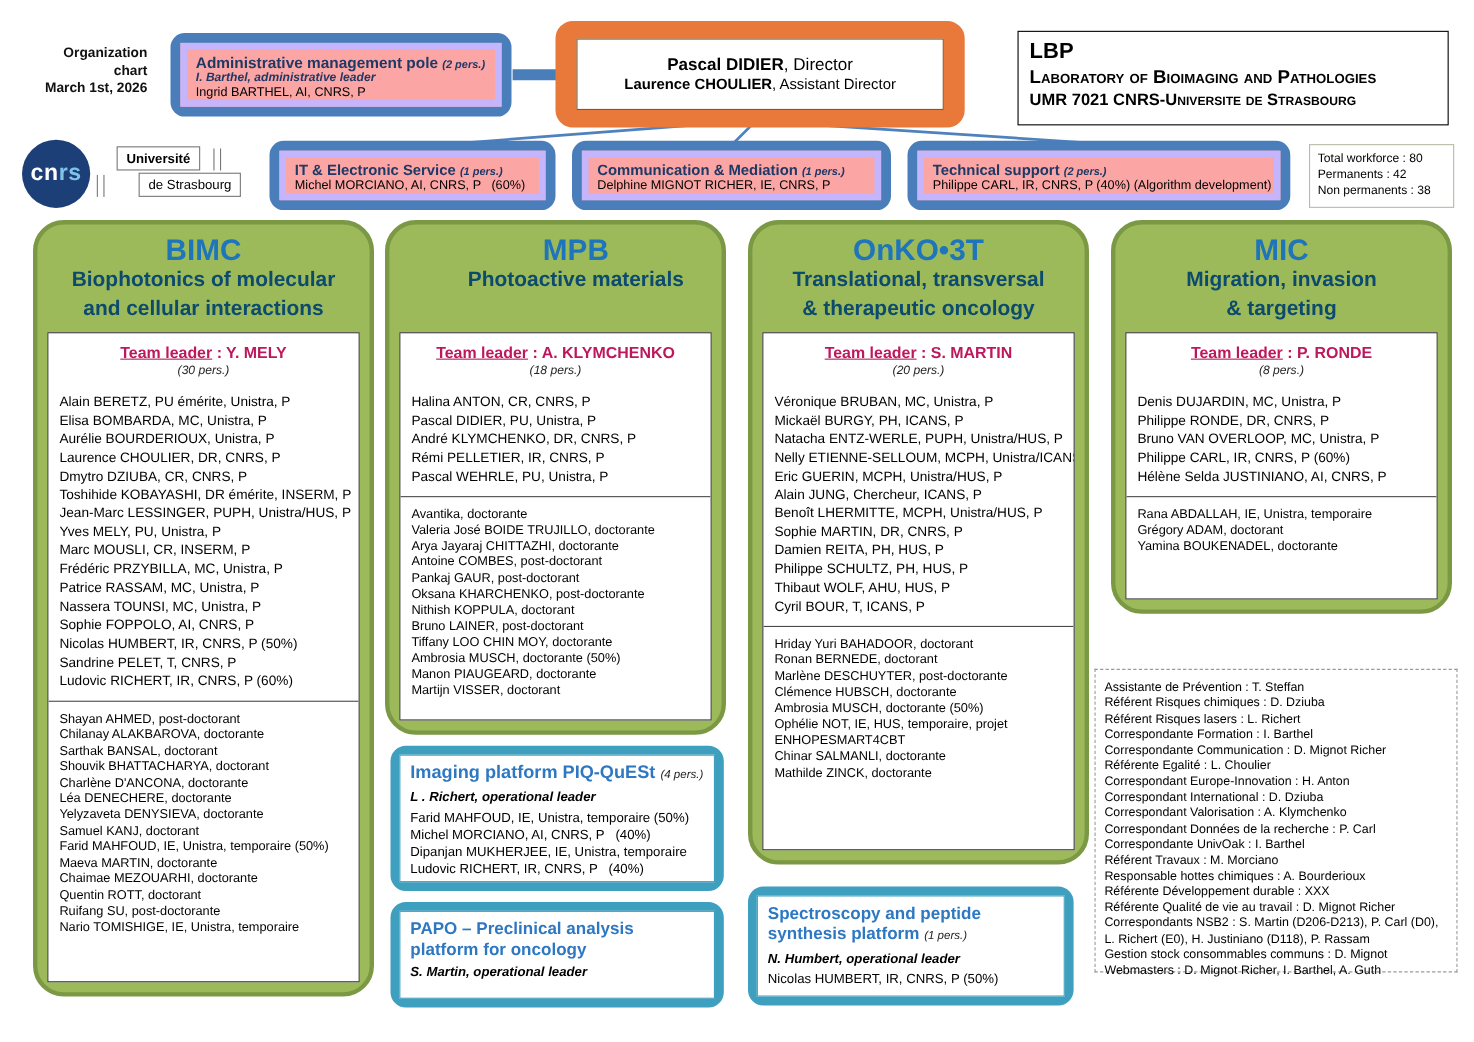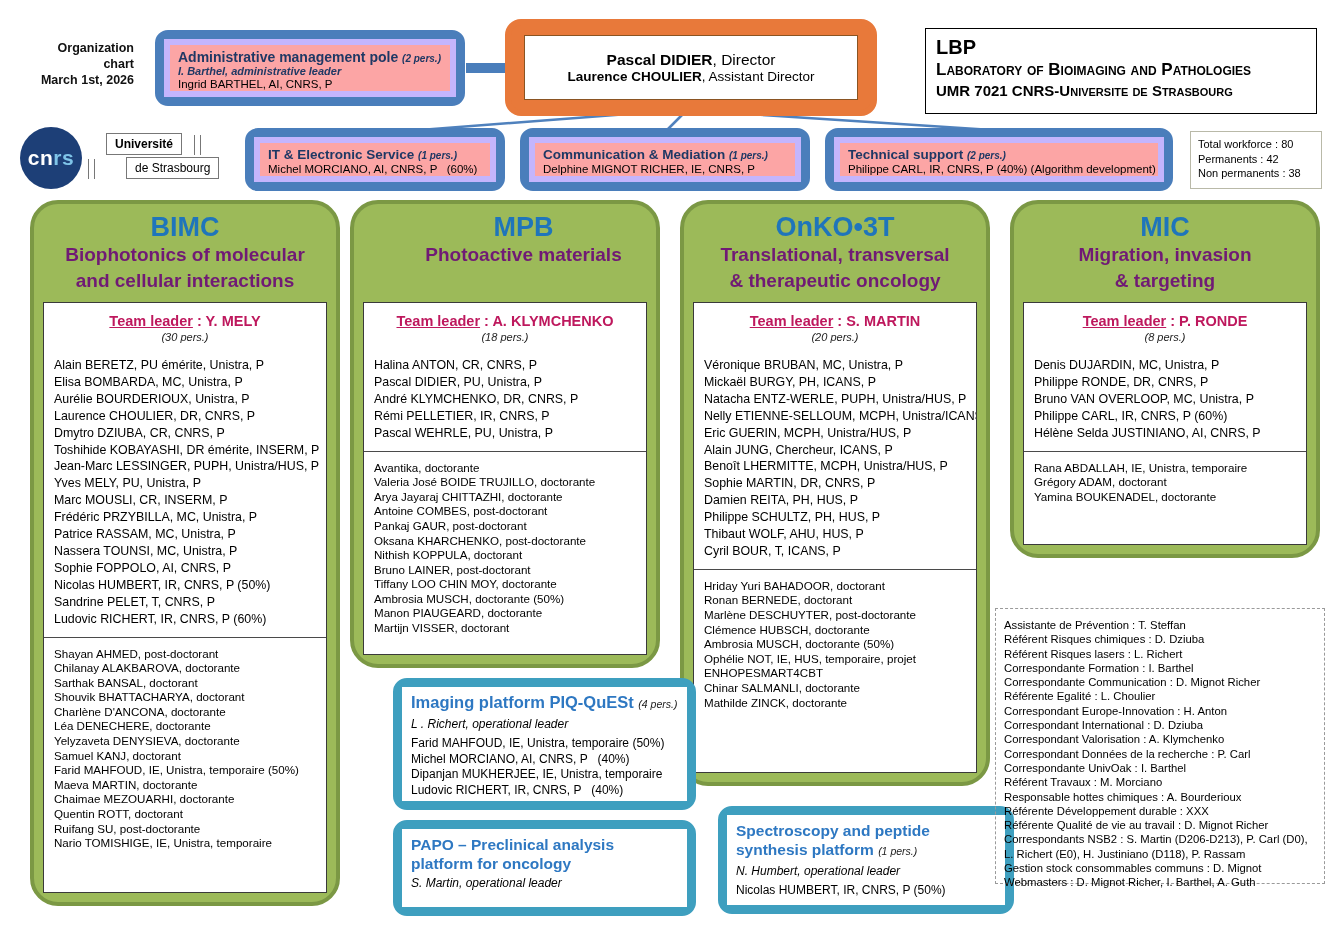--- a/index.html
+++ b/index.html
@@ -47,38 +47,38 @@
   .uni-bar { position:absolute; width:1px; background:#777; height:20px; top:2px; }
 
   
   .workforce { border:1px solid #b9b9a8; padding:5px 7px; }
   .workforce .li-line { font-size:11px; line-height:14.5px; white-space:nowrap; }
 
   
   .team { background:#9CBA59; border:4px solid #7B9844; border-radius:28px; }
   .team-head { text-align:center; padding-top:8px; }
   .team-code { font-weight:bold; font-size:27px; line-height:30px; color:#1F75BB; }
-  .team-sub { font-weight:bold; font-size:19px; line-height:26px; color:#701a75; }
+  .team-sub { font-weight:bold; font-size:19px; line-height:26px; color:#0c4a6e; }
   .team-body { position:absolute; top:98px; left:9px; right:9px; bottom:9px; background:#fff;
                border:1.5px solid #3a3a3a; padding-top:10px; overflow:hidden; }
   .leader { text-align:center; font-weight:bold; font-size:14.5px; color:#be185d; }
   .leader-u { text-decoration:underline; }
   .pers-line { text-align:center; font-style:italic; font-size:11px; color:#222; margin:2px 0 14px 0; }
   .members { padding-left:10px; }
   .members .li-line { white-space:nowrap; }
   .members-lg .li-line { font-size:12.4px; line-height:16.9px; }
   .members-sm .li-line { font-size:11.6px; line-height:14.6px; }
   .sep { border-top:1.3px solid #4a4a4a; margin:9px 0; }
 
   
-  .tealbox { border:5px solid #3E9FBF; border-radius:14px; background:#3E9FBF; padding:3px;margin-left:38px; }
+  .tealbox { border:5px solid #3E9FBF; border-radius:14px; background:#3E9FBF; padding:3px; }
   .tealbox-inner { background:#fff; border:1px solid #3E9FBF; width:100%; height:100%; padding:6px 9px; overflow:hidden; }
   .plat-title { font-weight:bold; color:#2E78C2; font-size:15.5px; line-height:19px; }
   .plat-title .pers-i { font-style:italic; font-weight:normal; color:#222; font-size:10.5px; }
-  .plat-leader { font-weight:normal; font-style:italic; font-size:12px; margin:3px 0 5px 0; }
+  .plat-leader { font-weight:bold; font-style:italic; font-size:12px; margin:3px 0 5px 0; }
   .tealbox .li-line { font-size:12px; line-height:15.6px; white-space:pre; }
 
   
   .referents { border:1.6px dashed #9a9a9a; padding:9px 8px; }
   .referents .li-line { font-size:11.3px; line-height:14.3px; }
 </style>
 </head>
 <body>
 
 <div id="canvas">

